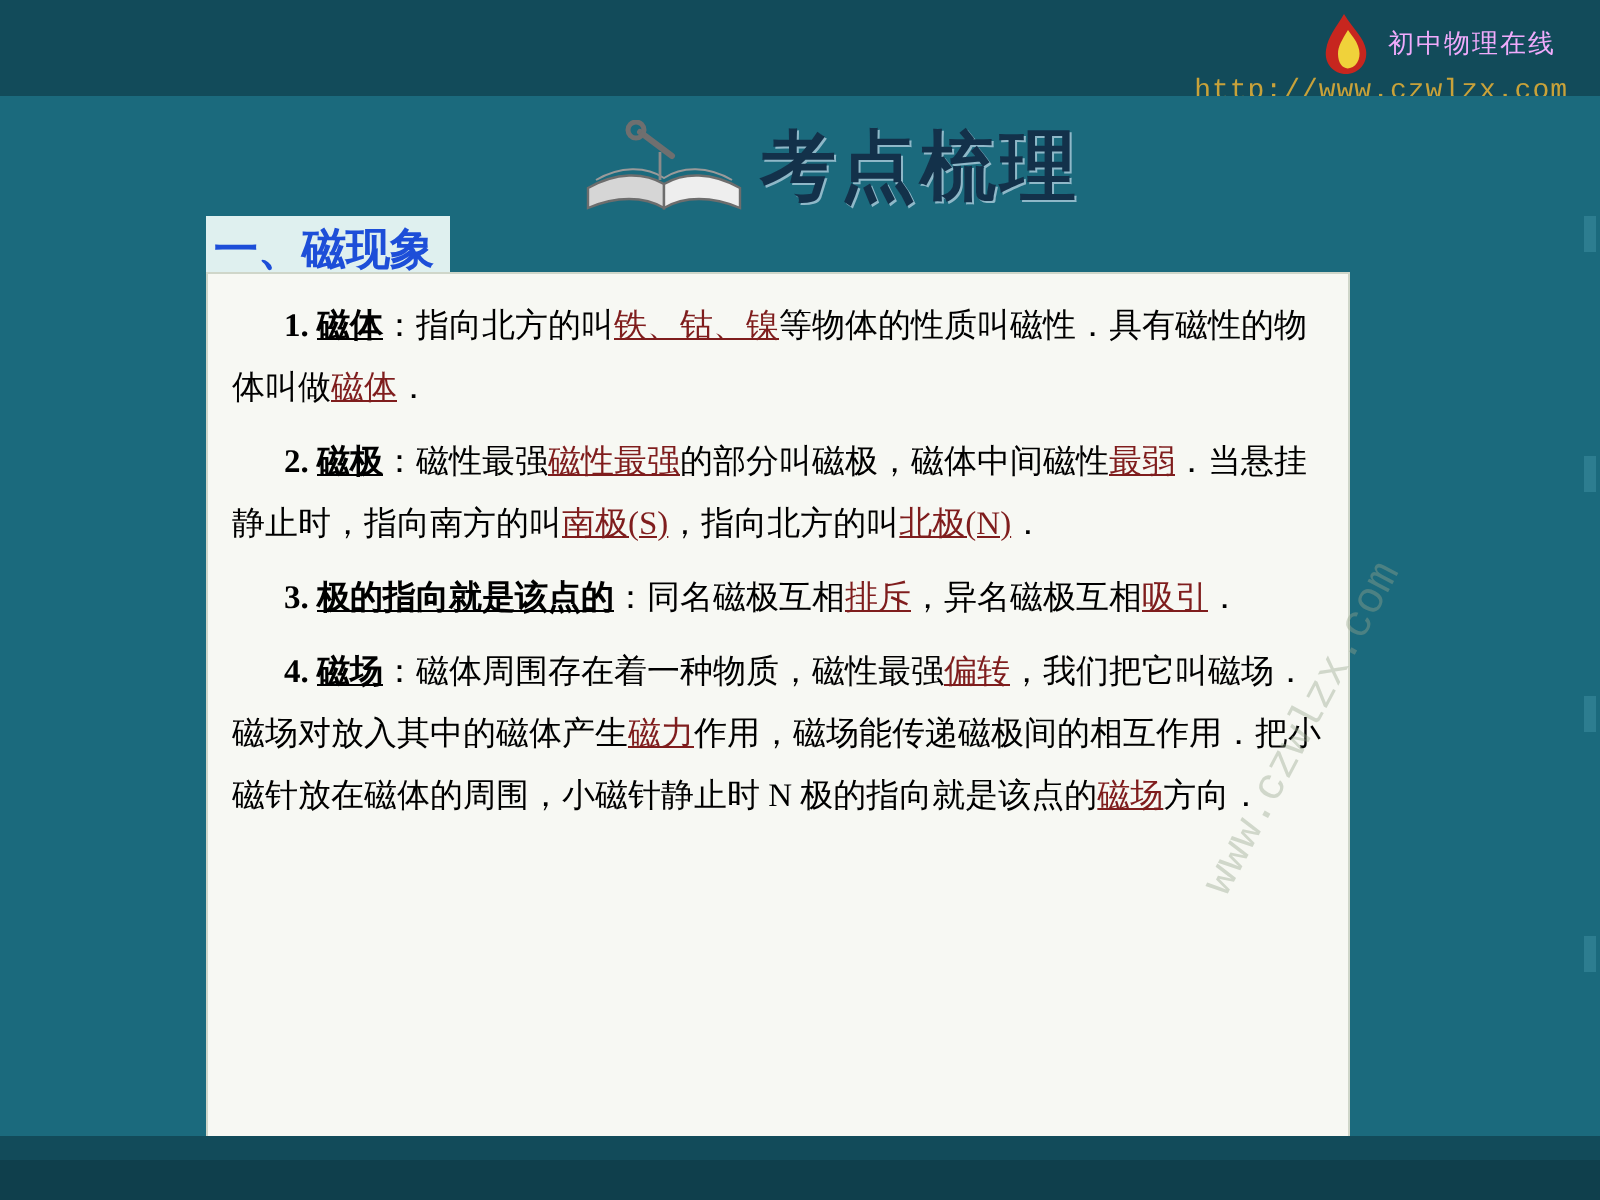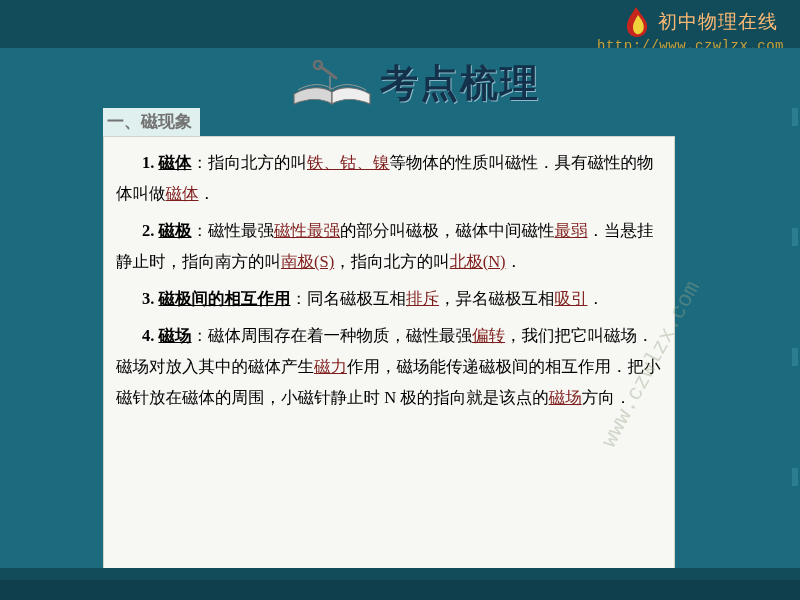--- a/index.html
+++ b/index.html
@@ -26,22 +26,22 @@
     right: 22px; top: 6px;
     display: flex;
     align-items: center;
     gap: 6px;
   }
   .brand-logo {
     width: 30px; height: 32px;
     position: relative;
   }
   .brand-text {
-    color: #fdba74;
-    font-size: 19px;
+    color: #f0abfc;
+    font-size: 13px;
     font-family: "Liberation Serif", serif;
     letter-spacing: 1px;
   }
   .brand-url {
     position: absolute;
     right: 16px; top: 38px;
     color: #c8a23a;
     font-size: 14px;
     font-family: "Liberation Mono", monospace;
     letter-spacing: 0.5px;
@@ -84,22 +84,22 @@
     color: #13314a;
     font-family: "Liberation Serif", serif;
     letter-spacing: 2px;
     text-shadow: 1px 1px 0 #8fb8c8;
   }
   
   .section-head {
     position: absolute;
     left: 103px; top: 60px;
     background: #dff0ef;
-    color: #737373;
-    font-size: 17px;
+    color: #1d4ed8;
+    font-size: 22px;
     font-weight: bold;
     padding: 2px 8px 3px 4px;
     font-family: Liberation Sans, sans-serif;
   }
   
   .card {
     position: absolute;
     left: 103px; top: 88px;
     width: 572px;
     height: 445px;
@@ -187,21 +187,21 @@
     <span class="title-text">考点梳理</span>
   </div>
 
   <div class="section-head">一、磁现象</div>
 
   <div class="card">
     <div class="watermark">www.czwlzx.com</div>
     <div id="items-host">
         <p class="para"><span class="num">1. </span><span class="b u">磁体</span><span>：指向北方的叫</span><span class="red u">铁、钴、镍</span><span>等物体的性质叫磁性．具有磁性的物体叫做</span><span class="red u">磁体</span><span>．</span></p>
         <p class="para"><span class="num">2. </span><span class="b u">磁极</span><span>：磁性最强</span><span class="red u">磁性最强</span><span>的部分叫磁极，磁体中间磁性</span><span class="red u">最弱</span><span>．当悬挂静止时，指向南方的叫</span><span class="red u">南极(S)</span><span>，指向北方的叫</span><span class="red u">北极(N)</span><span>．</span></p>
-        <p class="para"><span class="num">3. </span><span class="b u">磁极间的相互作用</span><span>：同名磁极互相</span><span class="red u">排斥</span><span>，异名磁极互相</span><span class="red u">吸引</span><span>．</span></p>
+        <p class="para"><span class="num">3. </span><span class="b u">极的指向就是该点的</span><span>：同名磁极互相</span><span class="red u">排斥</span><span>，异名磁极互相</span><span class="red u">吸引</span><span>．</span></p>
         <p class="para"><span class="num">4. </span><span class="b u">磁场</span><span>：磁体周围存在着一种物质，磁性最强</span><span class="green u">偏转</span><span>，我们把它叫磁场．磁场对放入其中的磁体产生</span><span class="green u">磁力</span><span>作用，磁场能传递磁极间的相互作用．把小磁针放在磁体的周围，小磁针静止时 N 极的指向就是该点的</span><span class="green u">磁场</span><span>方向．</span></p>
       </div>
   </div>
 
   <div class="edge-mark" style="top:60px"></div>
   <div class="edge-mark" style="top:180px"></div>
   <div class="edge-mark" style="top:300px"></div>
   <div class="edge-mark" style="top:420px"></div>
 </div>
 

